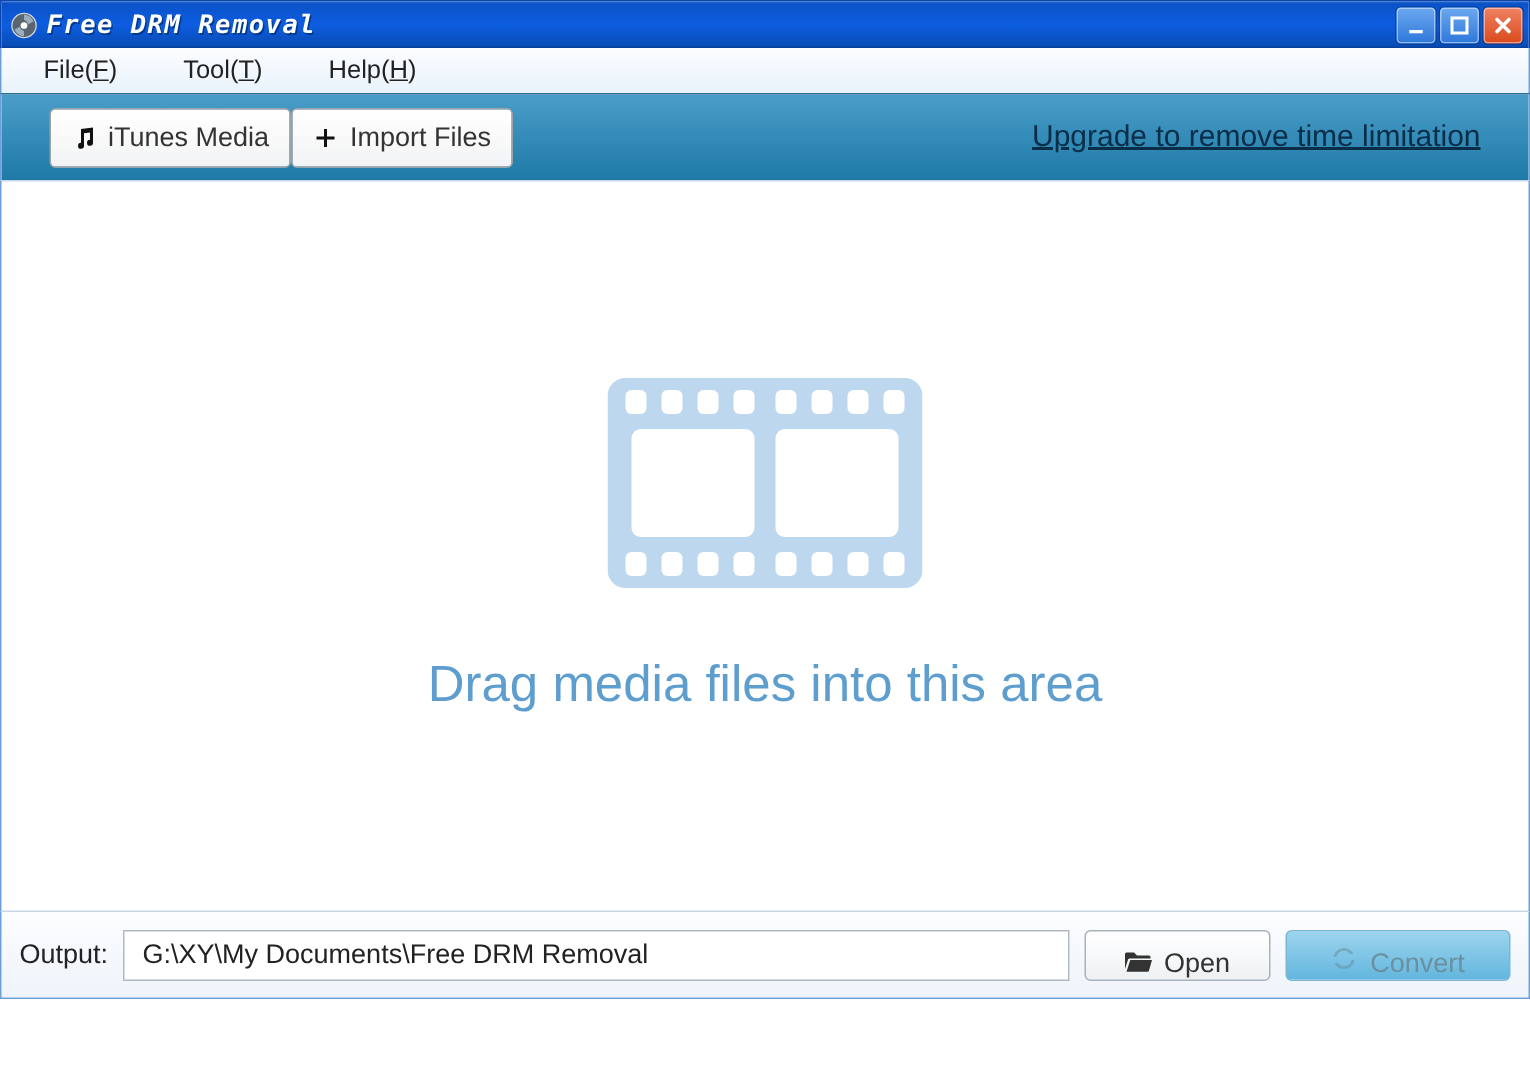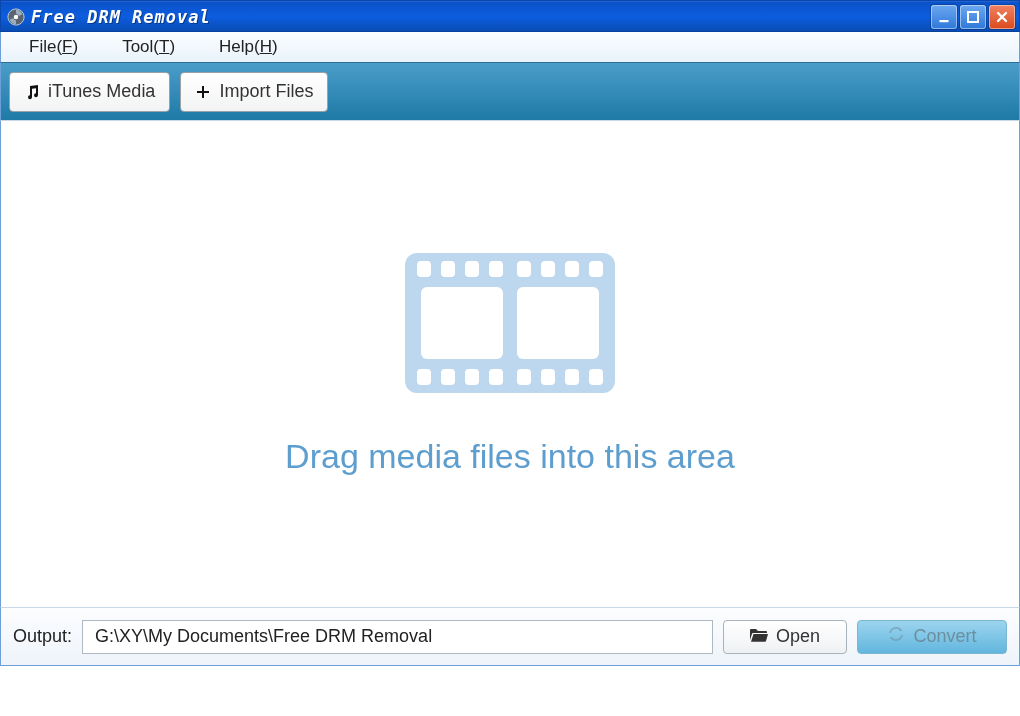--- a/index.html
+++ b/index.html
@@ -64,22 +64,22 @@
     .menuitem u { text-decoration: underline; }
 
     
     .toolbar {
       height: 58px;
       background: linear-gradient(#4a9dc9, #1f7aa6);
       border-left: 1px solid #6f9fd8;
       border-right: 1px solid #6f9fd8;
       border-top: 1px solid #2c6f96;
       display: flex; align-items: center;
-      padding: 0 8px;
-      gap: 10px;
+      padding: 0 32px;
+      gap: 0;
     }
     .tbtn {
       height: 40px;
       padding: 0 14px;
       background: linear-gradient(#ffffff, #f2f3f4);
       border: 1px solid #9aa2a8;
       border-radius: 4px;
       box-shadow: inset 0 1px 0 #fff;
       display: flex; align-items: center;
       font-size: 18px;
@@ -133,21 +133,21 @@
       font-size: 18px;
       color: #222;
       background: #fff;
       outline: none;
     }
     .bbtn {
       height: 34px;
       border: 1px solid #a8b2ba;
       border-radius: 4px;
       padding: 0 29px;
-      display: flex; align-items: center; gap: 8px;
+      display: flex; align-items: flex-end; gap: 8px;
       font-size: 18px;
       cursor: pointer;
     }
     .bbtn.open { background: linear-gradient(#ffffff, #eef1f3); color: #333; width: 124px; justify-content: center;}
     .bbtn.convert {
       background: linear-gradient(#9cd4ee, #62b6de);
       color: #6c8fa0;
       width: 150px; justify-content: center;
       border-color: #7bb7d2;
     }
@@ -215,20 +215,21 @@
       <span>iTunes Media</span>
     </button>
     <button class="tbtn">
       <span class="ticon">
         <svg viewBox="0 0 16 16">
             <path d="M7 2h2v5h5v2H9v5H7V9H2V7h5z" fill="#111"></path>
           </svg>
       </span>
       <span>Import Files</span>
     </button>
+    <a class="upgrade-link">Upgrade to remove time limitation</a>
   </div>
 
   <div class="droparea">
     <span>
       <svg class="film-svg" viewBox="0 0 210 140">
         <rect x="0" y="0" width="210" height="140" rx="12" fill="#bcd7ee"></rect>
 
         <g fill="#ffffff">
           <rect x="12" y="8" width="14" height="16" rx="4"></rect>
           <rect x="36" y="8" width="14" height="16" rx="4"></rect>

